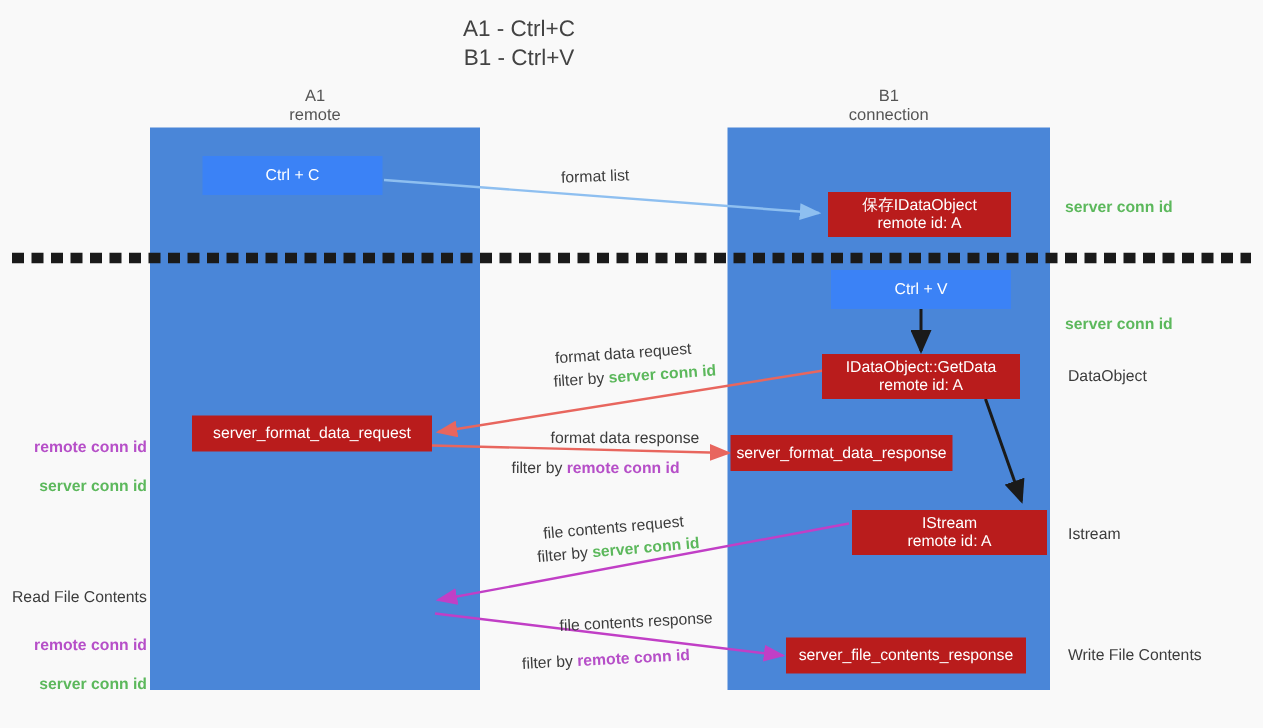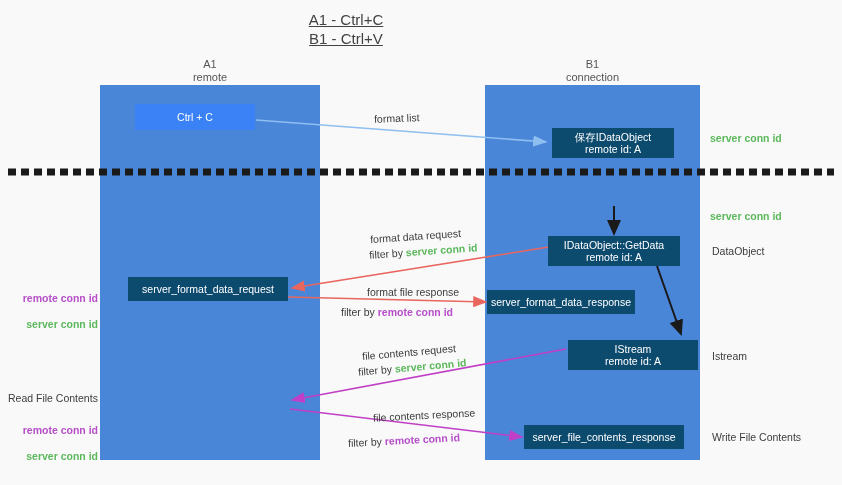--- a/index.html
+++ b/index.html
@@ -24,21 +24,20 @@
   .title {
     position: absolute;
     left: 0;
     top: 10px;
     width: 692px;
     text-align: center;
     font-size: 15px;
     line-height: 19px;
     color: #434343;
     white-space: pre-line;
-    text-decoration: underline;
   }
 
   
   .lane-head {
     position: absolute;
     text-align: center;
     font-size: 11px;
     line-height: 13px;
     color: #555555;
     white-space: pre-line;
@@ -59,21 +58,21 @@
     align-items: center;
     justify-content: center;
     text-align: center;
     color: #ffffff;
     font-size: 10.5px;
     line-height: 12px;
     white-space: pre-line;
     padding: 2px 4px;
   }
   .node.green { background: #3b82f6; }
-  .node.orange { background: #0c4a6e; }
+  .node.orange { background: #b91c1c; }
 
   
   .annot {
     position: absolute;
     font-size: 10.5px;
     line-height: 13px;
     white-space: pre-line;
   }
   .annot.green-txt { color: #5cb85c; font-weight: bold; }
   .annot.dark { color: #3c3c3c; }
@@ -148,20 +147,21 @@
     <line x1="566" y1="349" x2="292" y2="400" stroke="#c13fc6" stroke-width="1.6" marker-end="url(#ah-magenta)"></line>
 
     <line x1="290" y1="409" x2="522" y2="437" stroke="#c13fc6" stroke-width="1.6" marker-end="url(#ah-magenta)"></line>
   </svg>
 
   <div class="node green" style="left:135px; top:104px; width:120px; height:26px;">Ctrl + C</div>
 
   <div class="node orange" style="left:552px; top:128px; width:122px; height:30px;">保存IDataObject
 remote id: A</div>
 
+  <div class="node green" style="left:554px; top:180px; width:120px; height:26px;">Ctrl + V</div>
 
   <div class="node orange" style="left:548px; top:236px; width:132px; height:30px;">IDataObject::GetData
 remote id: A</div>
 
   <div class="node orange" style="left:128px; top:277px; width:160px; height:24px;">server_format_data_request</div>
 
   <div class="node orange" style="left:487px; top:290px; width:148px; height:24px;">server_format_data_response</div>
 
   <div class="node orange" style="left:568px; top:340px; width:130px; height:30px;">IStream
 remote id: A</div>
@@ -171,21 +171,21 @@
 
   <div class="edge-label" style="left:374px; top:111px; transform:rotate(-2deg);">format list</div>
 
   <div class="edge-label" style="left:370px; top:229px; transform:rotate(-4deg);">
     <span>format data request</span>
   </div>
   <div class="edge-label" style="left:369px; top:244px; transform:rotate(-4deg);">
     <span>filter by </span><span class="hl-green">server conn id</span>
   </div>
 
-  <div class="edge-label" style="left:367px; top:285px;">format file response</div>
+  <div class="edge-label" style="left:367px; top:285px;">format data response</div>
   <div class="edge-label" style="left:341px; top:305px;">
     <span>filter by </span><span class="hl-purple">remote conn id</span>
   </div>
 
   <div class="edge-label" style="left:362px; top:345px; transform:rotate(-5deg);">file contents request</div>
   <div class="edge-label" style="left:358px; top:360px; transform:rotate(-5deg);">
     <span>filter by </span><span class="hl-green">server conn id</span>
   </div>
 
   <div class="edge-label" style="left:373px; top:408px; transform:rotate(-3deg);">file contents response</div>

